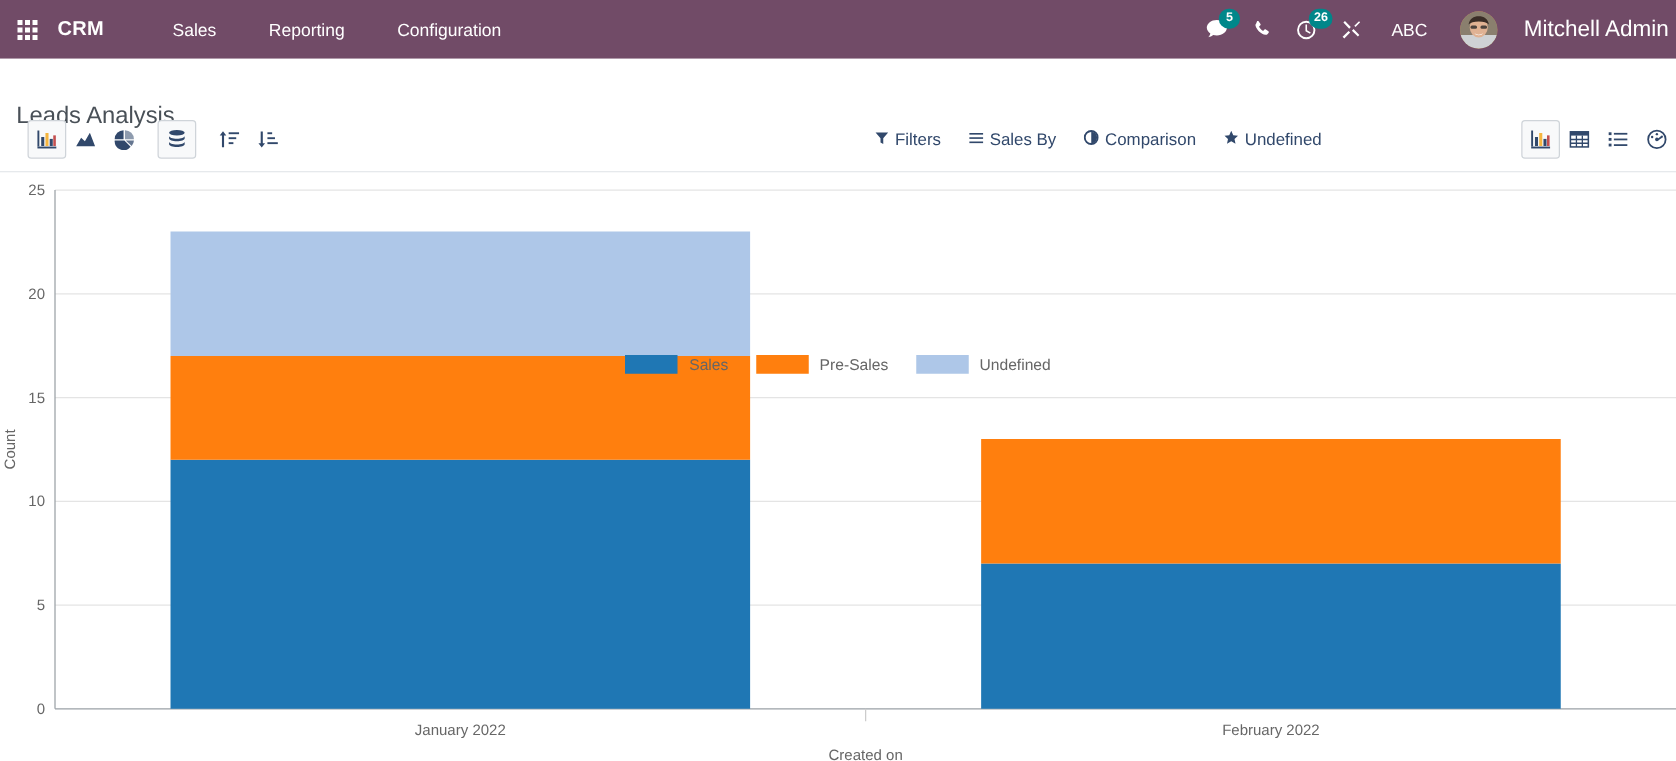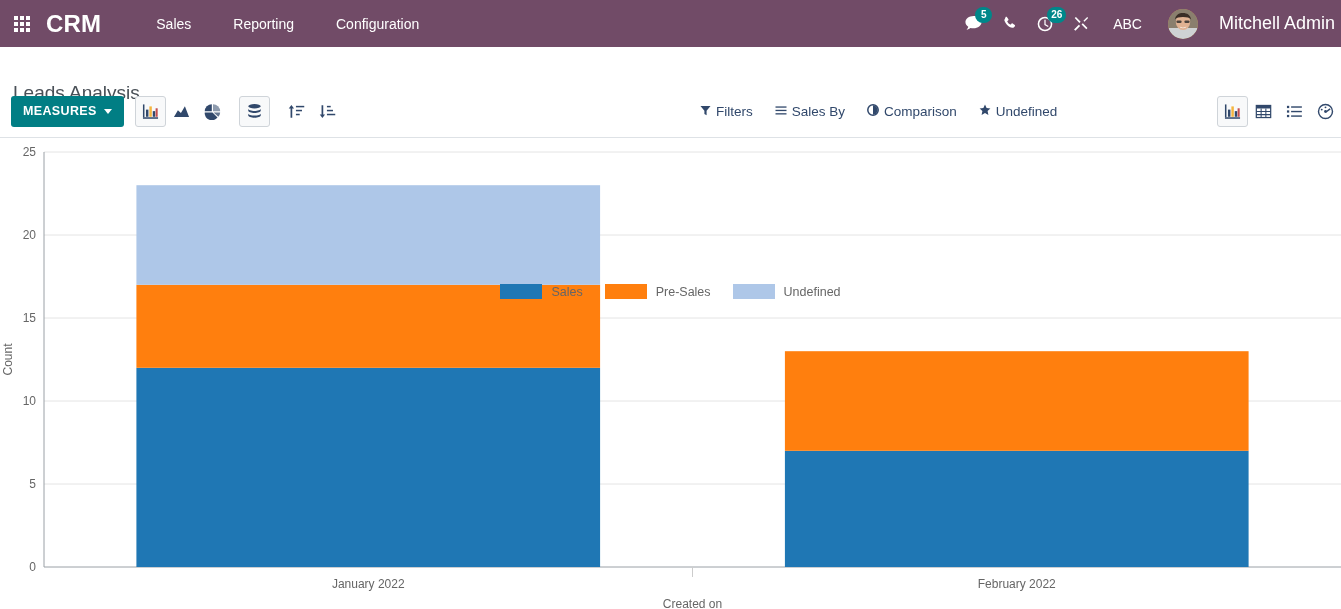--- a/index.html
+++ b/index.html
@@ -26,21 +26,21 @@
     cursor: pointer;
   }
   .grid-icon {
     display: grid;
     grid-template-columns: repeat(3, 4px);
     grid-template-rows: repeat(3, 4px);
     gap: 2px;
   }
   .grid-icon i { background: #ffffff; display: block; width: 4px; height: 4px; }
   .brand {
-    font-size: 24px; font-weight: bold;
+    font-size: 16px; font-weight: bold;
     padding: 0 10px 0 2px;
     letter-spacing: 0.2px;
     white-space: nowrap;
   }
   .menu-items { display: flex; align-items: center; height: 47px; margin-left: 24px; }
   .menu-item {
     padding: 0 21px;
     height: 47px;
     display: flex; align-items: center;
     font-size: 14px;
@@ -376,24 +376,20 @@
     <input class="search-input" type="text" placeholder="Search..." style="">
     <span class="search-magnifier">
       <svg width="15" height="15" viewBox="0 0 16 16" aria-hidden="true">
         <circle cx="6.6" cy="6.6" r="4.9" fill="none" stroke="#31486b" stroke-width="1.8"></circle>
         <path stroke="#31486b" stroke-width="1.9" stroke-linecap="round" d="M10.4 10.4l4 4"></path>
       </svg>
     </span>
   </div>
 
   <div class="cp-bottom">
-    <button class="btn-measures">
-      <span>MEASURES</span>
-      <span class="caret-down"></span>
-    </button>
 
     <div class="btn-group">
       <div class="icon-btn active">
         <svg width="17" height="17" viewBox="0 0 18 18" aria-hidden="true">
           <rect x="1" y="1.5" width="1.6" height="13.6" fill="#31486b"></rect>
           <rect x="1" y="15.1" width="16" height="1.6" fill="#31486b"></rect>
           <rect x="4.2" y="7" width="2.6" height="7.6" fill="#31486b"></rect>
           <rect x="7.8" y="3.6" width="2.6" height="11" fill="#f5b53f"></rect>
           <rect x="11.4" y="8.6" width="2.6" height="6" fill="#31486b"></rect>
           <rect x="14.4" y="5.6" width="2.2" height="9" fill="#c34f4f"></rect>

